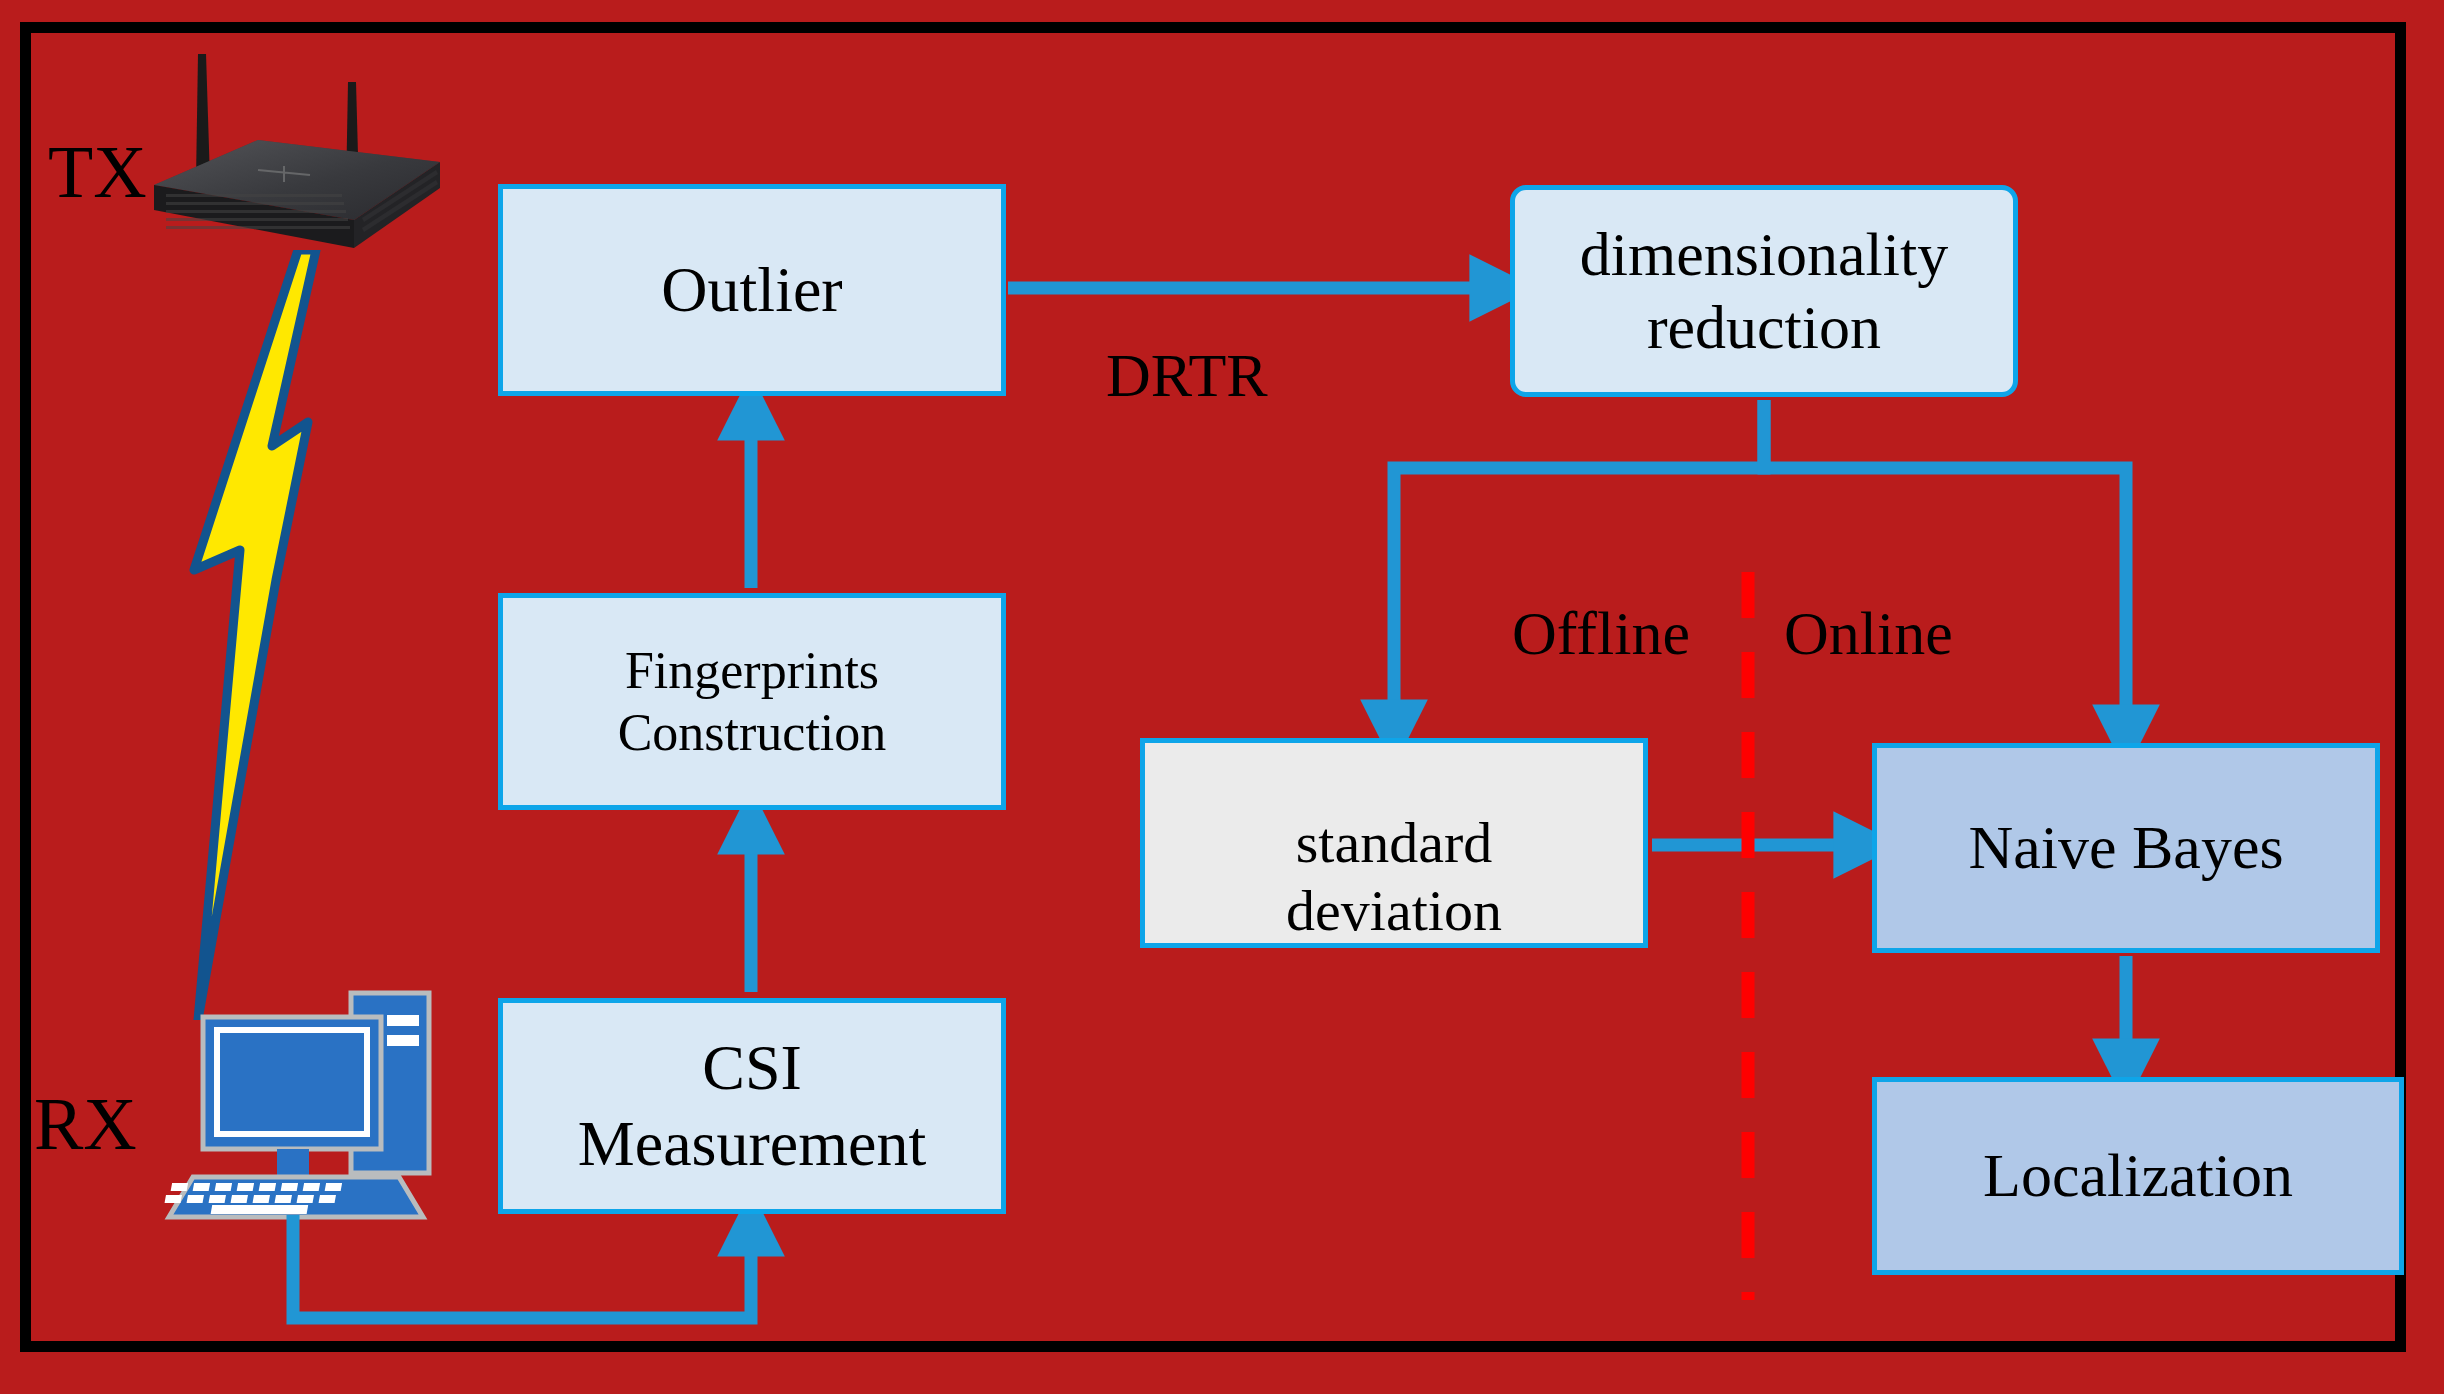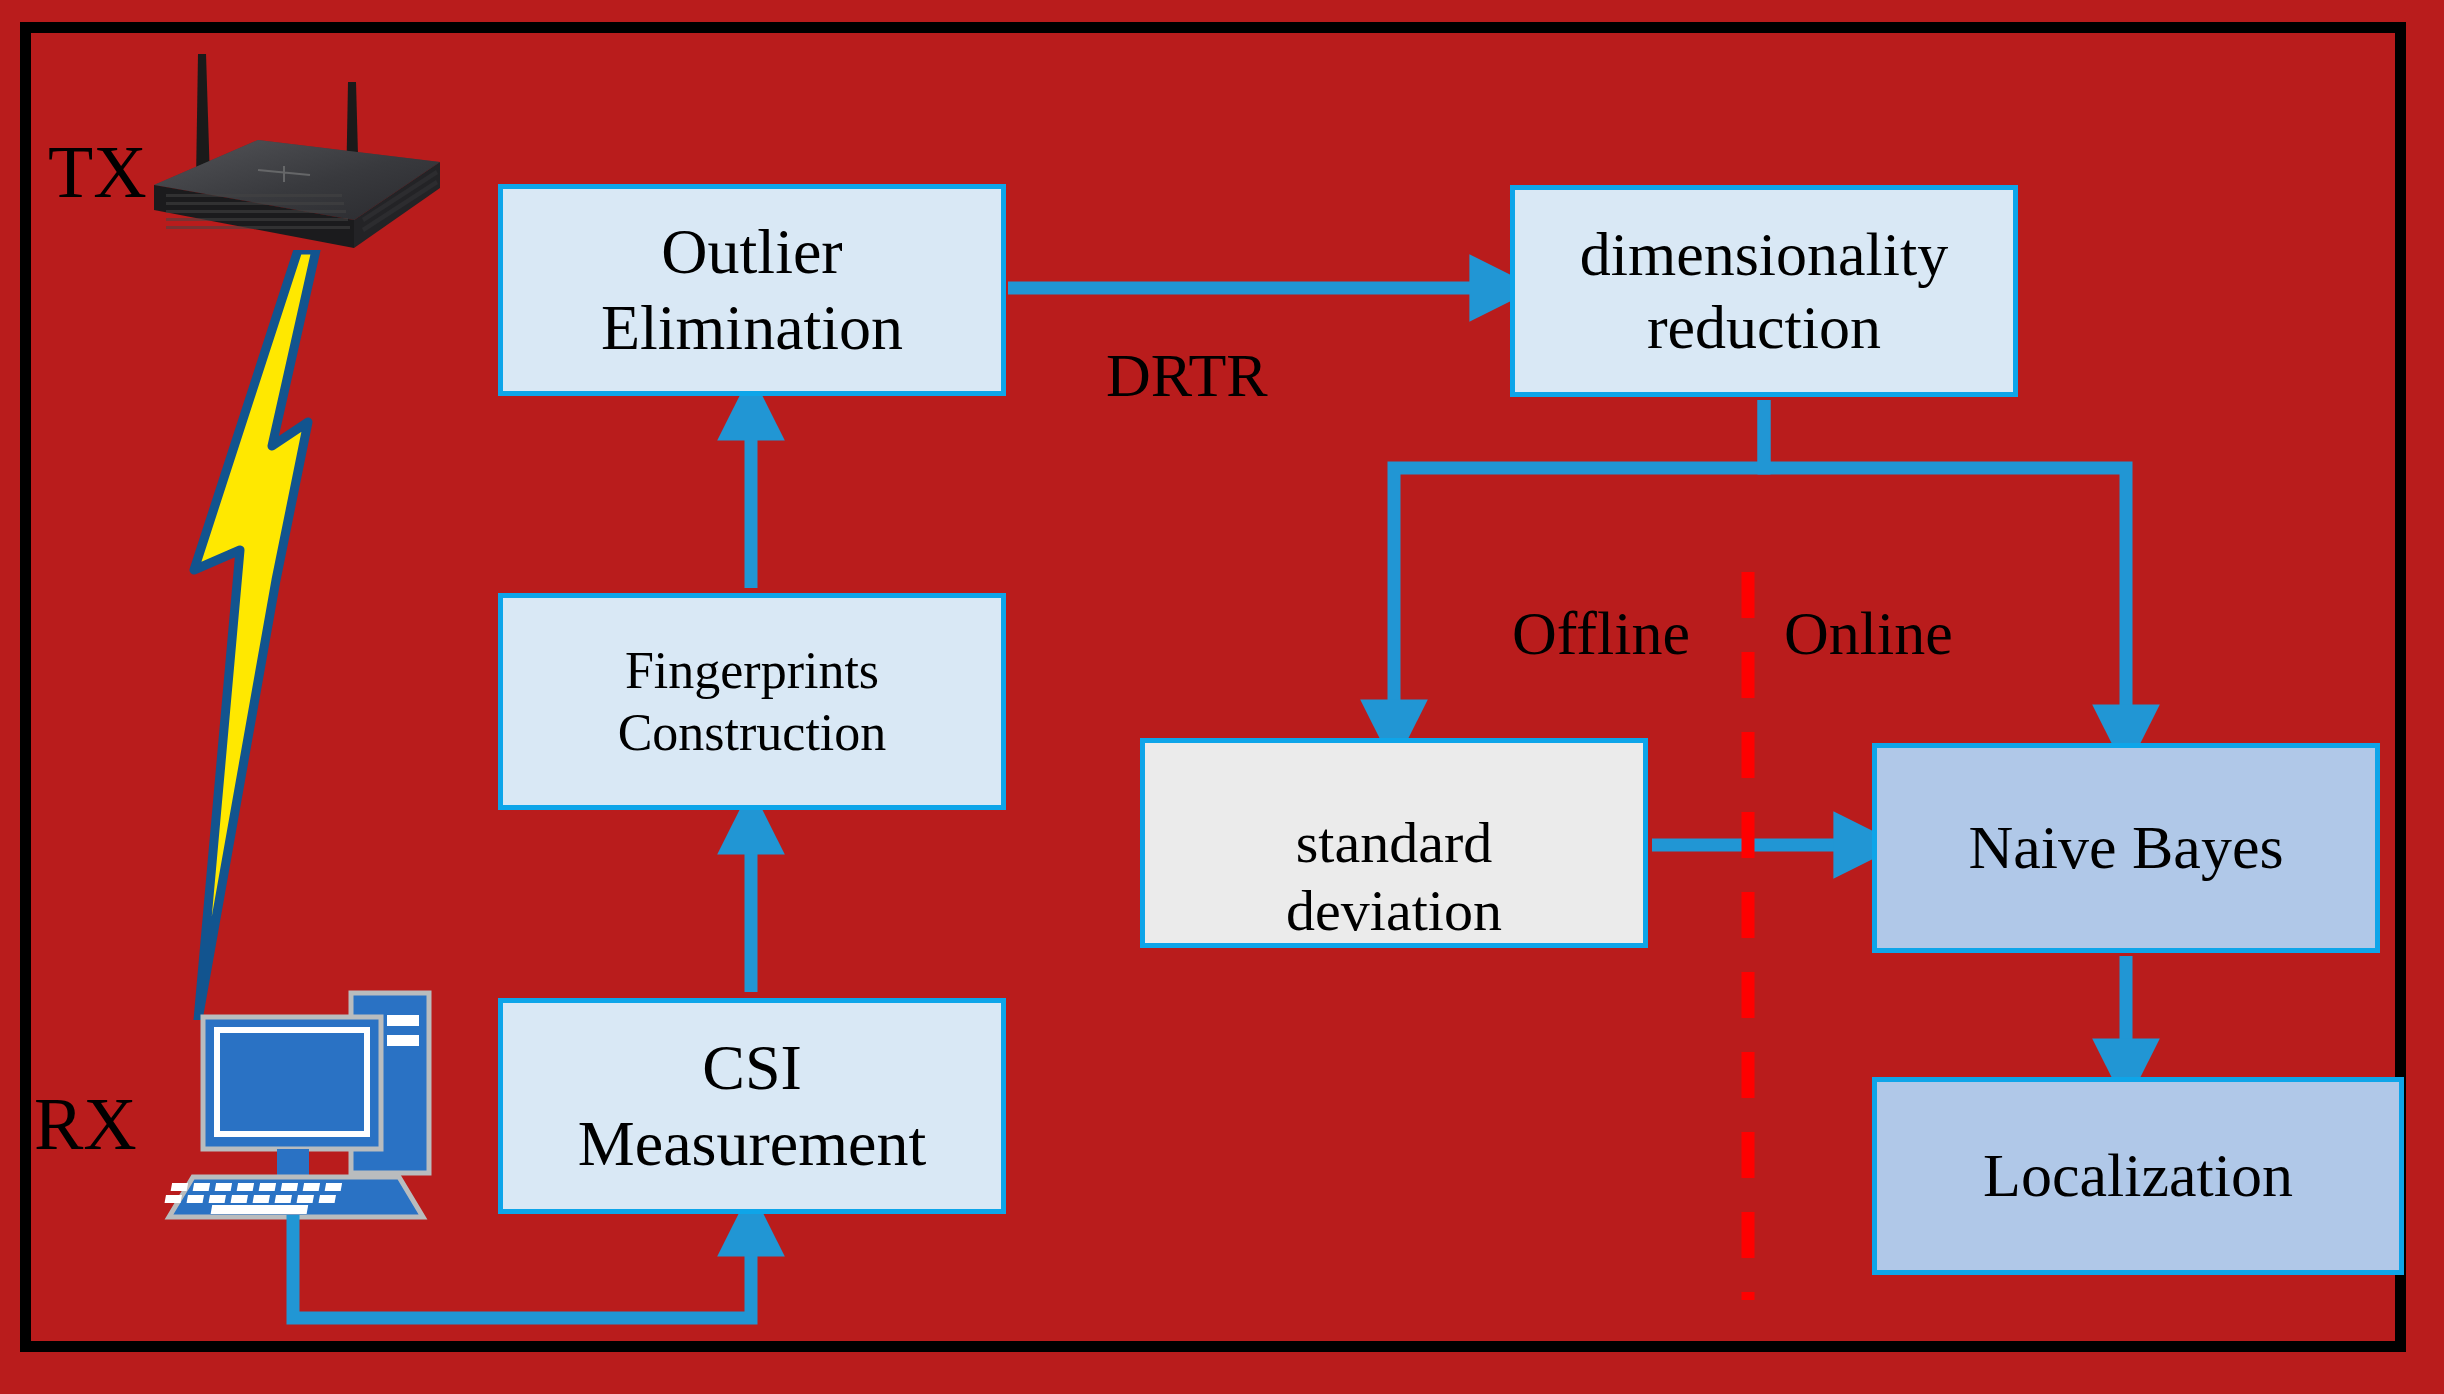--- a/index.html
+++ b/index.html
@@ -187,37 +187,37 @@
 
   <div class="flabel" style="left:48px; top:130px; font-size:74px;">TX</div>
   <div class="flabel" style="left:34px; top:1082px; font-size:74px;">RX</div>
 
   <div class="flabel" style="left:1106px; top:340px; font-size:62px;">DRTR</div>
   <div class="flabel" style="left:1512px; top:598px; font-size:62px;">Offline</div>
   <div class="flabel" style="left:1784px; top:598px; font-size:62px;">Online</div>
 
   <div class="pbox fill-lightblue" style="left:498px; top:184px; width:508px; height:212px; font-size:64px;">
     <span class="txt">
-      <span>Outlier</span><br><span>Elimination</span>
+      <span>Outlier</span><br>
     </span>
   </div>
 
   <div class="pbox fill-lightblue" style="left:498px; top:593px; width:508px; height:217px; font-size:52px;">
     <span class="txt">
       <span>Fingerprints</span><br><span>Construction</span>
     </span>
   </div>
 
   <div class="pbox fill-lightblue" style="left:498px; top:998px; width:508px; height:216px; font-size:64px;align-items:center;">
     <span class="txt">
       <span>CSI</span><br><span>Measurement</span>
     </span>
   </div>
 
-  <div class="pbox fill-lightblue" style="left:1510px; top:185px; width:508px; height:212px; font-size:62px;">
+  <div class="pbox fill-lightblue" style="left:1510px; top:185px; width:508px; height:212px; font-size:62px;border-radius:16px;">
     <span class="txt">
       <span>dimensionality</span><br><span>reduction</span>
     </span>
   </div>
 
   <div class="pbox fill-gray" style="left:1140px; top:738px; width:508px; height:210px; font-size:58px;">
     <span class="txt">
       <br><span>standard</span><br><span>deviation</span>
     </span>
   </div>

